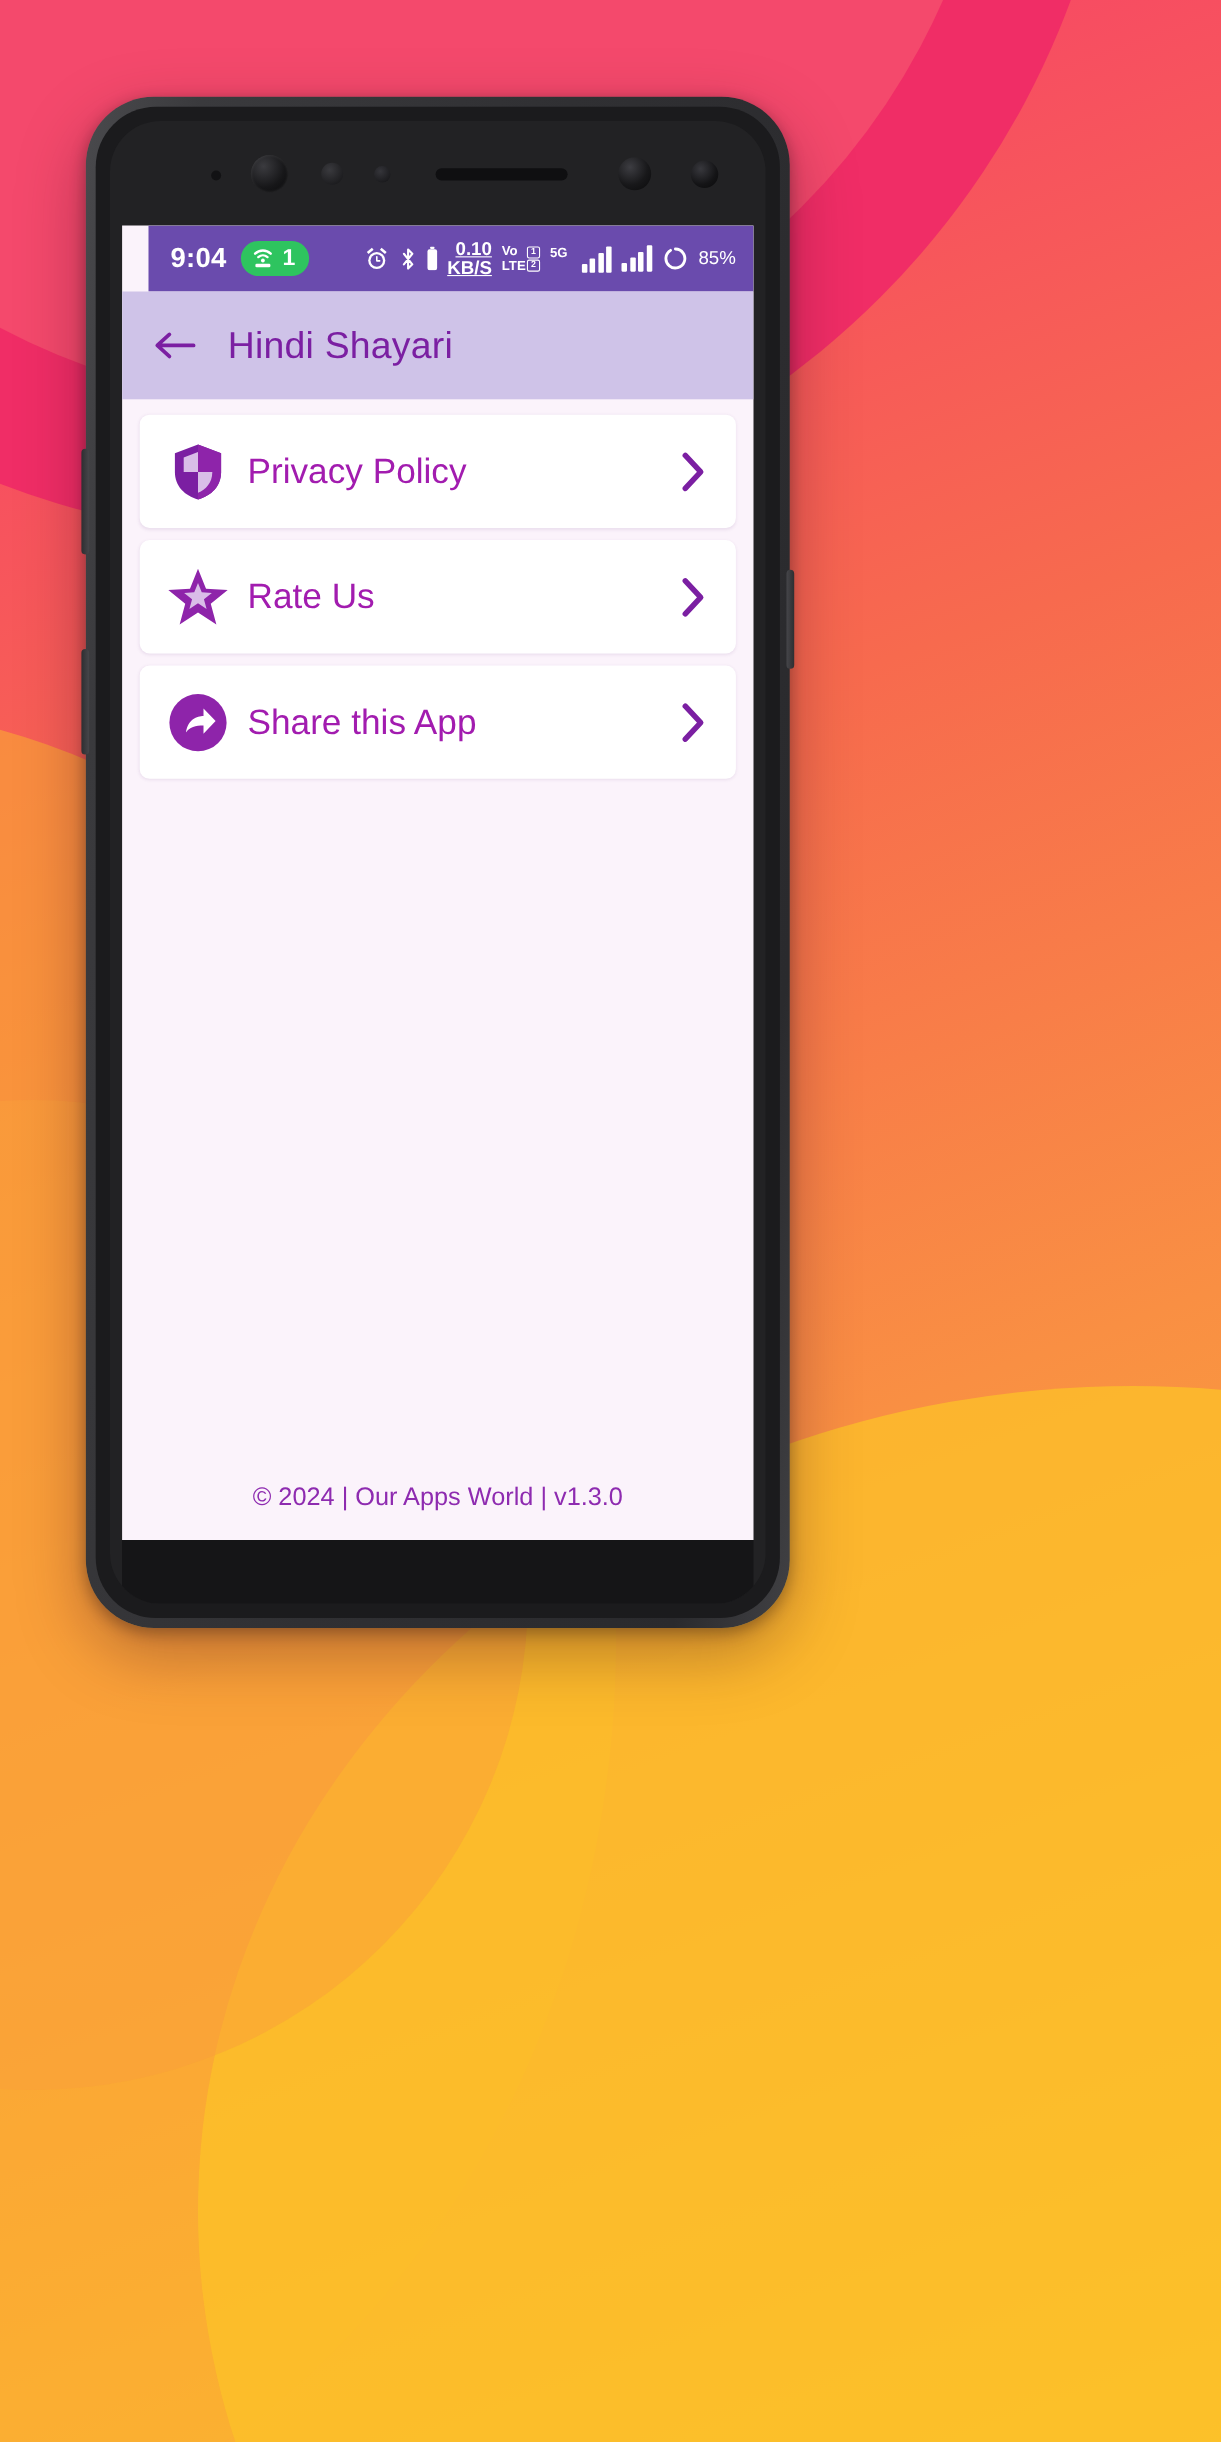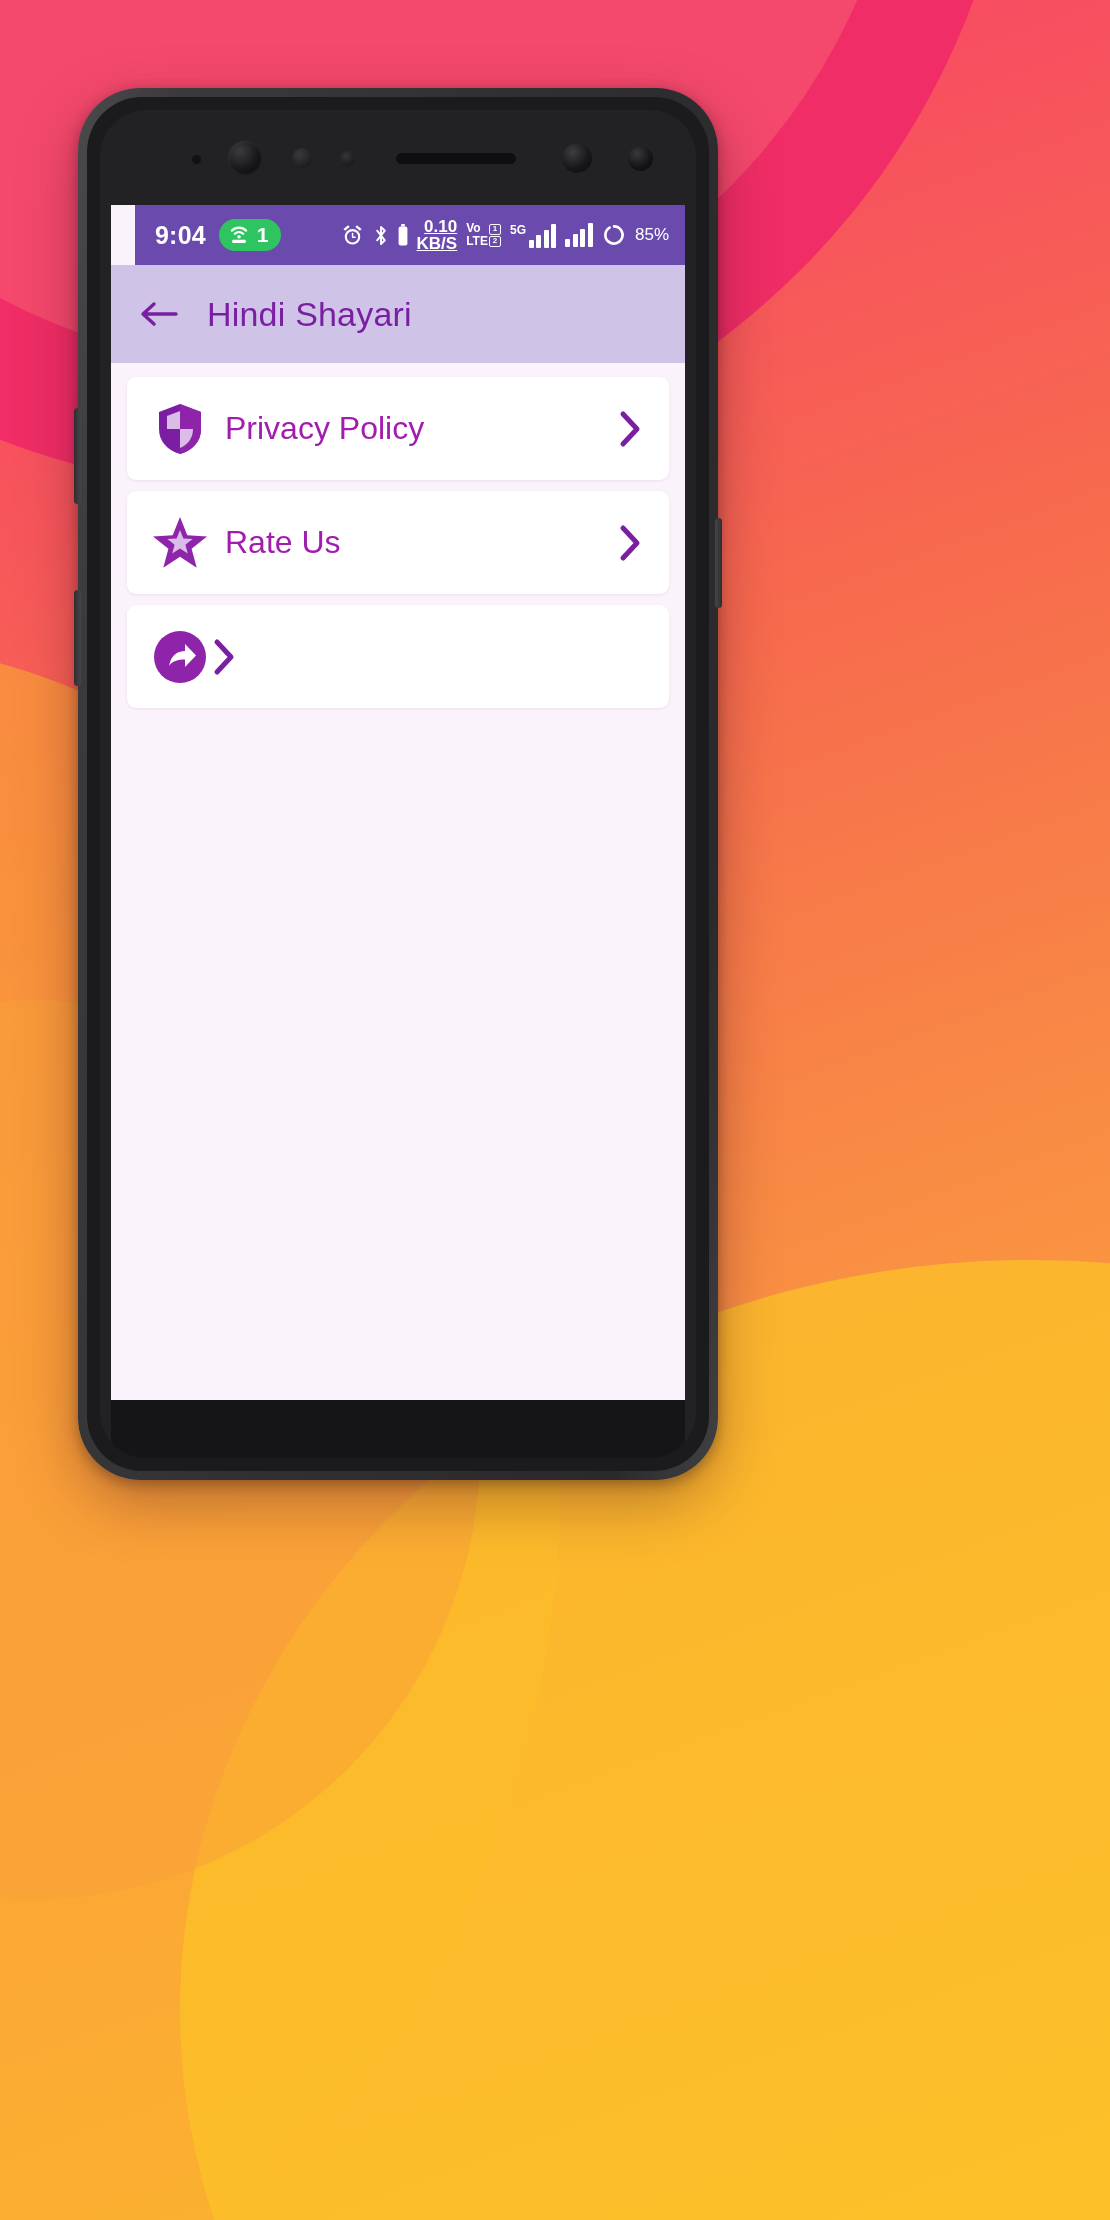--- a/index.html
+++ b/index.html
@@ -173,21 +173,21 @@
     display:flex; flex-direction:column; gap:1px;
   }
   .sb-volte-num span {
     font-size:8px; font-weight:bold;
     border:1.3px solid #fff; border-radius:2px;
     width:12px; height:11px;
     display:flex; align-items:center; justify-content:center;
     line-height:1;
   }
   .sb-5g {
-    display:flex; align-items:flex-end; gap:3px;
+    display:flex; align-items:flex-end; gap:13px;
   }
   .sb-5g-label { font-size:12px; font-weight:bold; margin-bottom:11px; }
   .bars { display:flex; align-items:flex-end; gap:2.5px; height:24px; }
   .bars i { width:5px; background:#fff; border-radius:1px; display:block; }
   .bars i:nth-child(1){ height:8px; }
   .bars i:nth-child(2){ height:13px; }
   .bars i:nth-child(3){ height:18px; }
   .bars i:nth-child(4){ height:24px; }
   .sb-batt-pct { font-size:17px; font-weight:normal; }
 
@@ -391,26 +391,28 @@
             </span>
           </div>
 
           <div class="card">
             <span class="card-icon">
               <svg width="54" height="54" viewBox="0 0 54 54">
                 <circle cx="27" cy="27" r="26" fill="#8e24aa"></circle>
                 <path d="M16 36 C18 24 26 21 32 21 L32 14 L43 25.5 L32 37 L32 29.5 C25 29.5 19 31 16 36 Z" fill="#ffffff"></path>
               </svg>
             </span>
+            <span class="card-label">Share this App</span>
             <span class="card-chev">
               <svg width="26" height="40" viewBox="0 0 26 40">
                 <path d="M6 5 L20 20 L6 35" stroke="#7b1fa2" stroke-width="5" fill="none" stroke-linecap="round" stroke-linejoin="round"></path>
               </svg>
             </span>
           </div>
 
+          <div class="footer">© 2024 | Our Apps World | v1.3.0</div>
         </div>
       </div>
 
       <div class="chin"></div>
     </div>
   </div>
 </div>
 
 </body></html>

